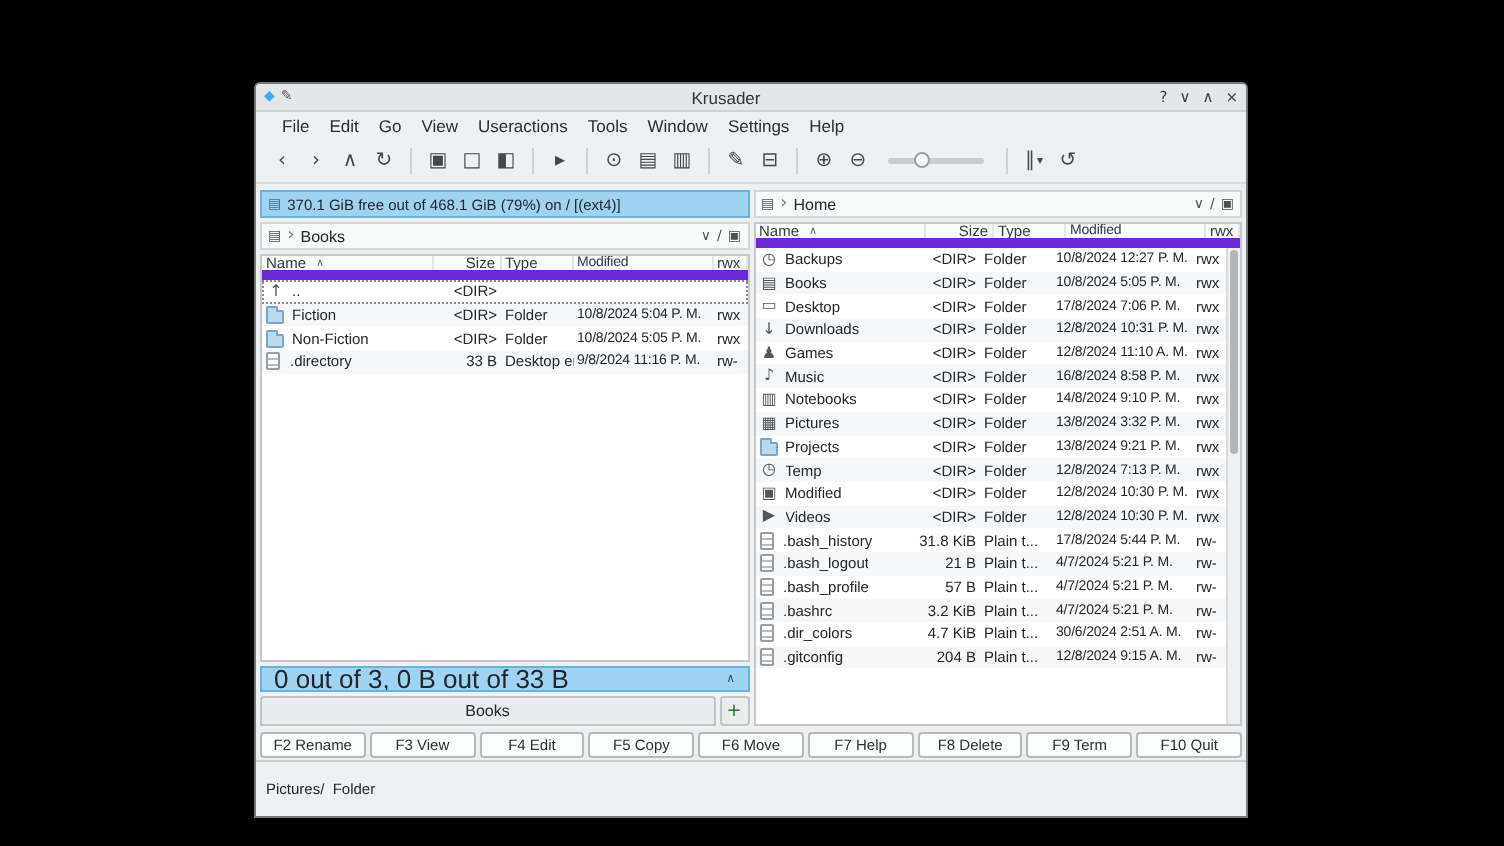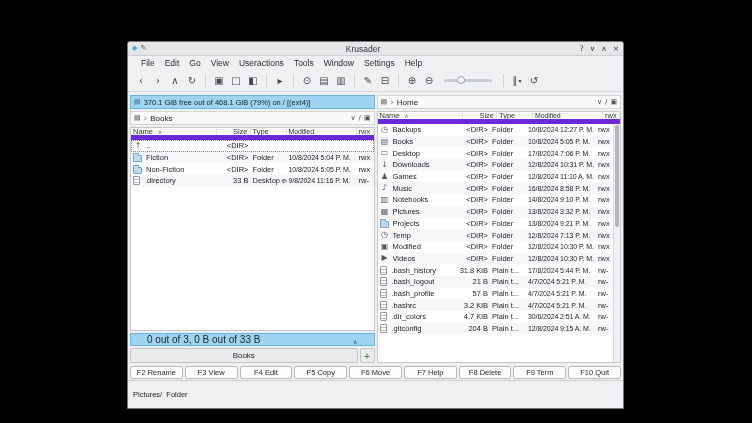--- a/index.html
+++ b/index.html
@@ -70,21 +70,21 @@
   .fi-folder{width:9px;height:7px;background:#bcd9ee;border:1px solid #7aa7c7;border-radius:1px;position:relative;margin:2px 1px 0 0}
   .fi-folder::before{content:"";position:absolute;left:-1px;top:-3px;width:4px;height:2px;background:#bcd9ee;border:1px solid #7aa7c7;border-bottom:none;border-radius:1px 1px 0 0}
   .fi-file,.fi-textfile{width:7px;height:9px;background:#fff;border:1px solid #979ca0;border-radius:1px;margin-right:2px}
   .fi-textfile{background-image:repeating-linear-gradient(#fff 0,#fff 2px,#b6bbbf 2px,#b6bbbf 3px)}
 
   
   .scrollbar{width:7px;flex:none;background:#eff0f1;border-left:1px solid #dadbdc;position:relative}
   .sthumb{position:absolute;left:1px;right:1px;top:1px;height:43%;background:#b2b6b9;border-radius:3px}
 
   
-  .pstatus{height:13px;flex:none;margin-top:2px;display:flex;align-items:flex-end;padding:0 16px;font-size:10px;background:#fbfbfb;border:1px solid #c6c8c9;white-space:nowrap;overflow:hidden}
+  .pstatus{height:13px;flex:none;margin-top:2px;display:flex;align-items:center;padding:0 6px;font-size:13px;background:#fbfbfb;border:1px solid #c6c8c9;white-space:nowrap;overflow:hidden}
   .pstatus.active{background:#9ed4f2;border-color:#68b3dd}
   .pcaret{margin-left:auto;font-family:"DejaVu Sans",sans-serif;font-size:6px;color:#44484b}
   .pcaret::before{content:"∧"}
   .ptabs{height:15px;flex:none;margin-top:2px;display:flex;gap:2px}
   .tab{flex:1;display:flex;align-items:center;justify-content:center;font-size:8px;background:#eaebec;border:1px solid #c2c4c5;border-radius:2px 2px 0 0;overflow:hidden}
   .newtab{width:15px;flex:none;background:#eaebec;border:1px solid #c2c4c5;border-radius:2px;font-family:"DejaVu Sans",sans-serif;font-size:9px;color:#27742e;display:flex;align-items:center;justify-content:center}
   .newtab::before{content:"+"}
 
   
   .fnbar{height:15px;flex:none;display:flex;gap:2px;padding:1px 2px}

